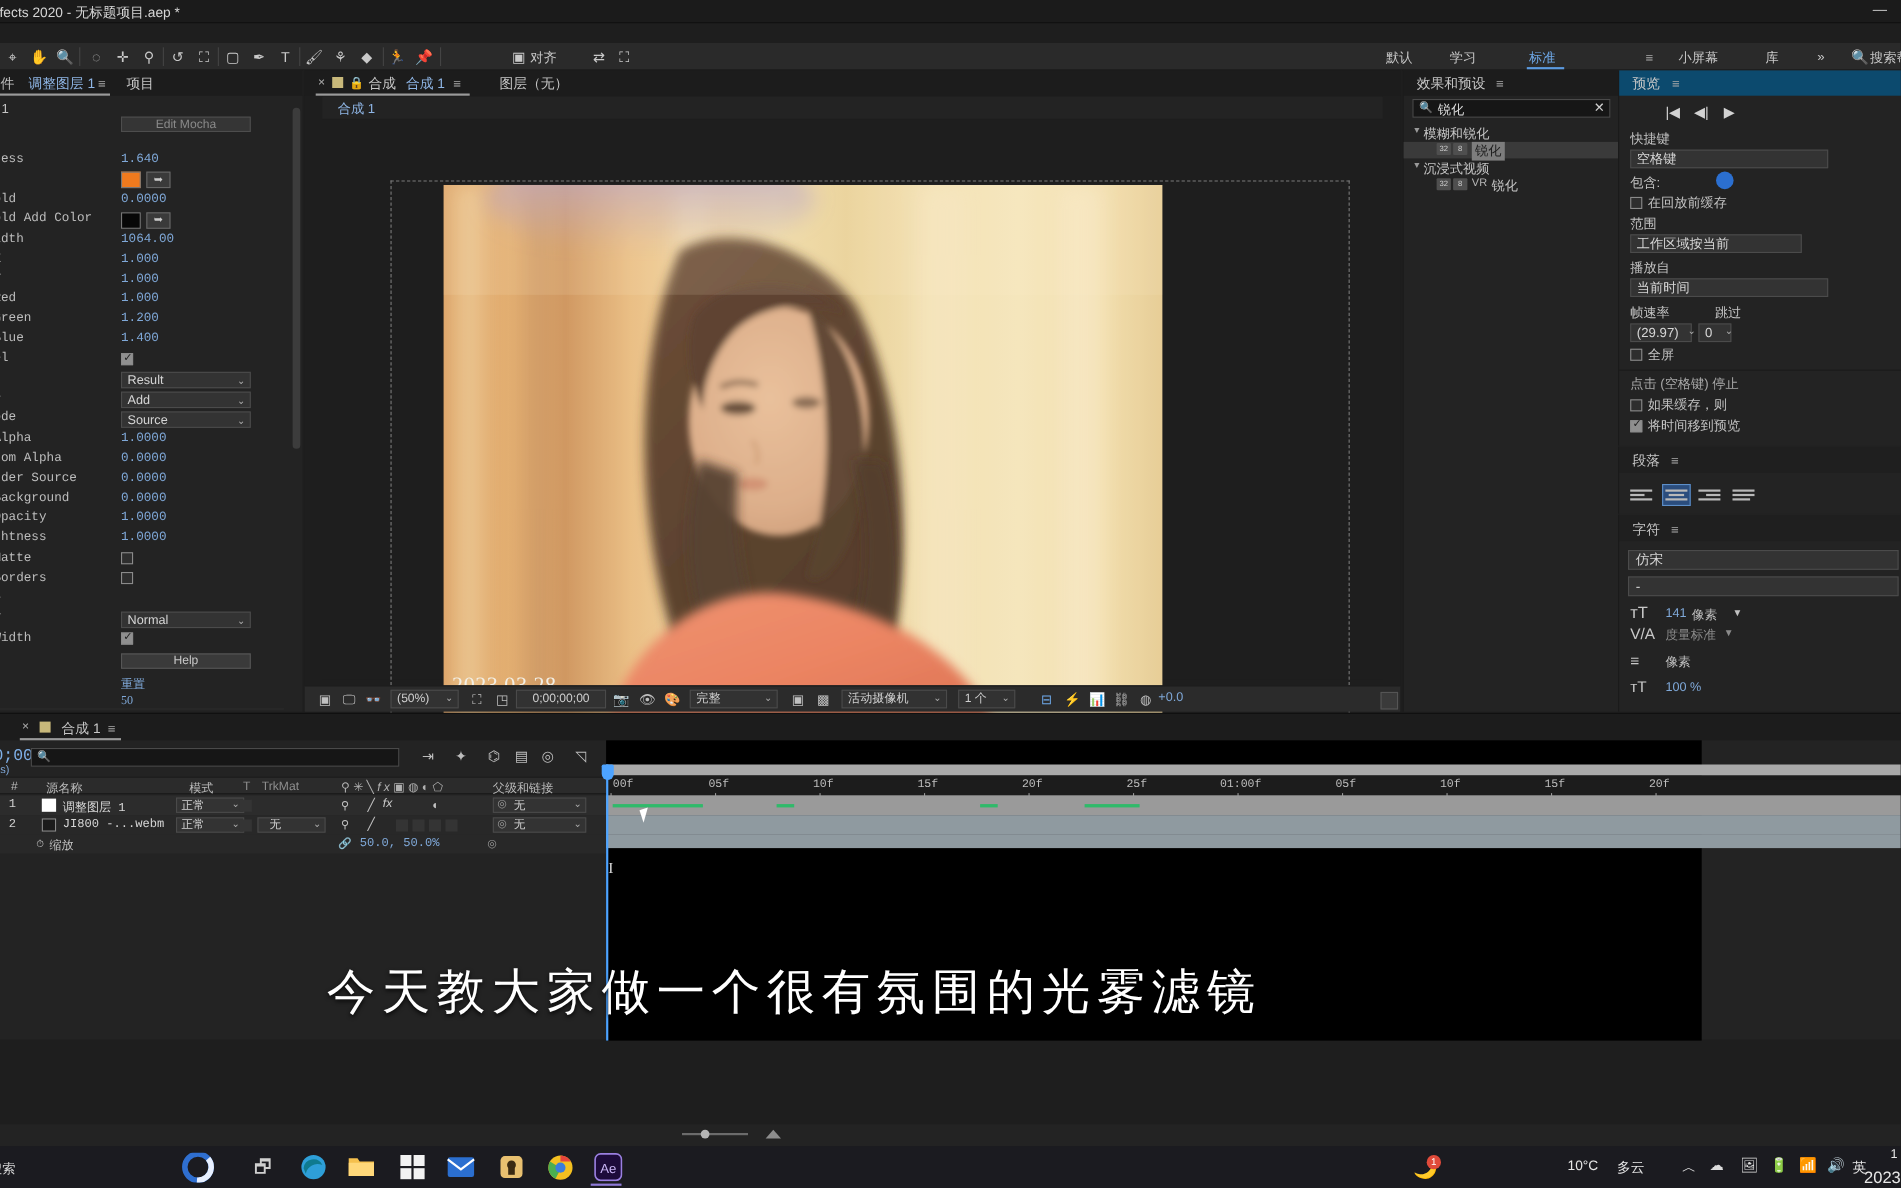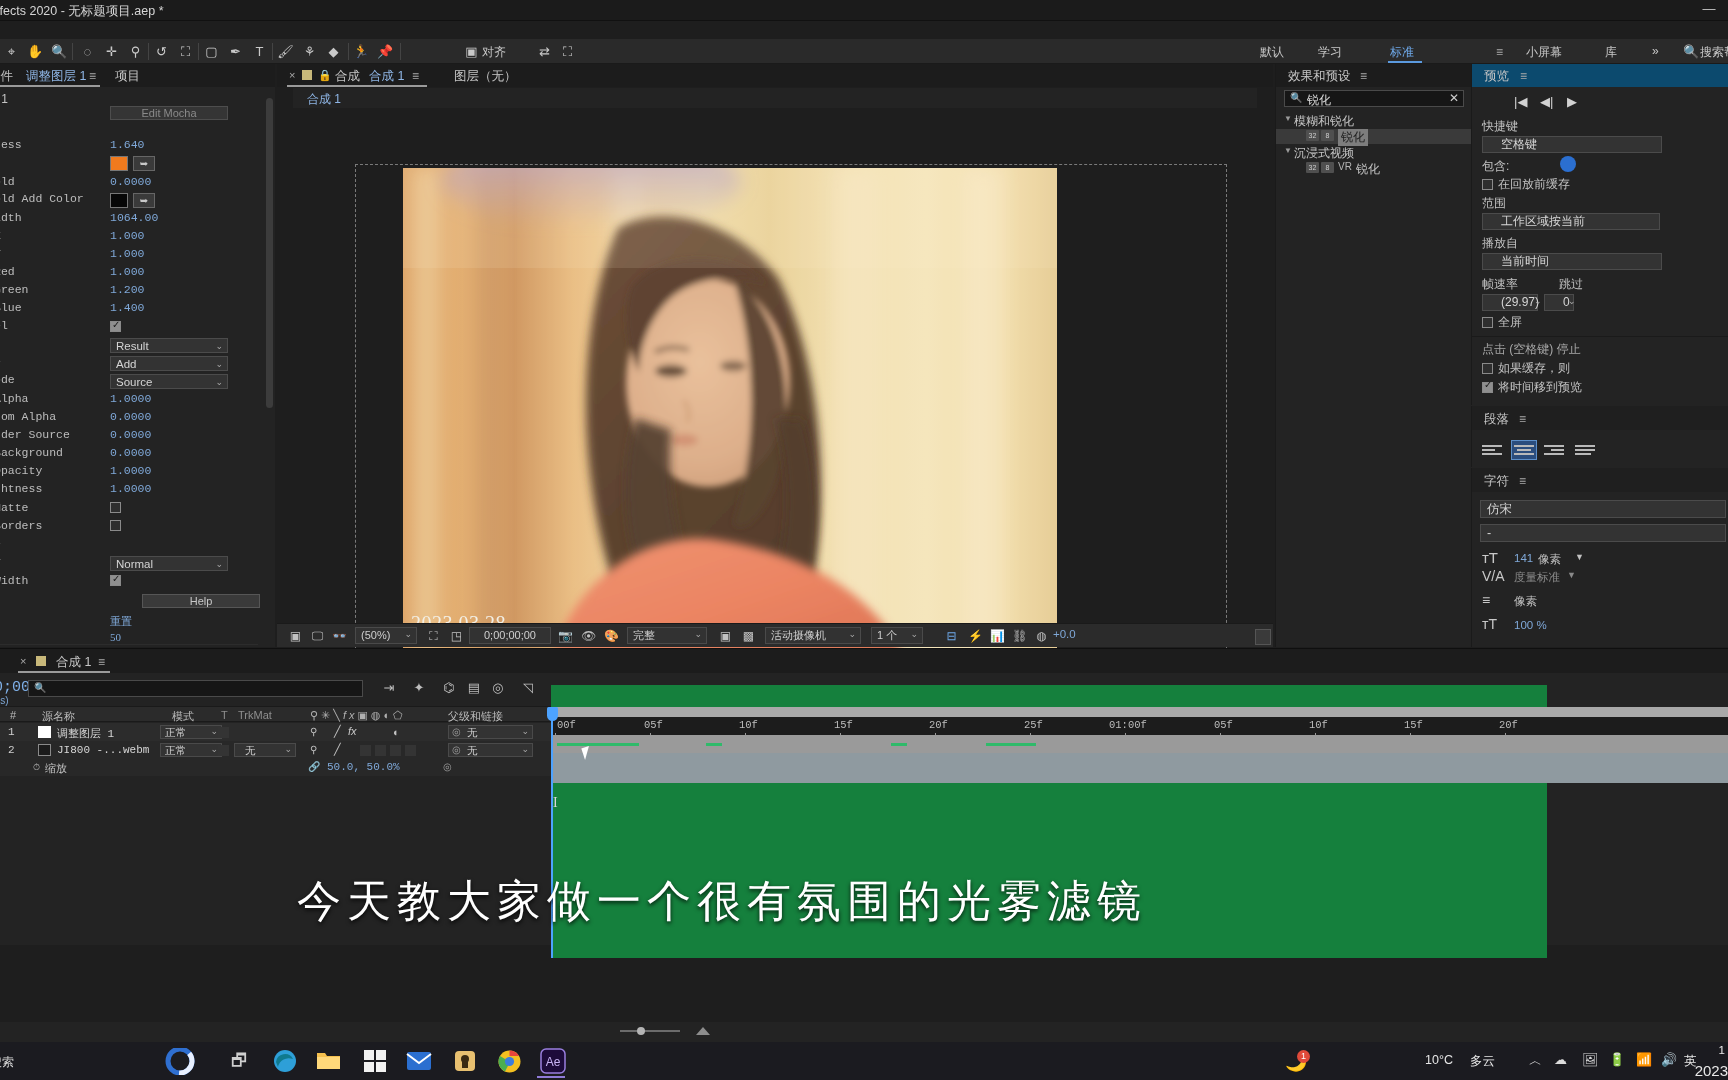--- a/index.html
+++ b/index.html
@@ -102,21 +102,21 @@
   .fprow.sel .enm{ background:#7d7d7d; color:#1d1d1d; padding:0 3px; }
 
   
   #rightcol{ position:absolute; left:1471px; top:64px; width:257px; height:583px; background:#232323;}
   #prevpanel{ position:absolute; left:0; top:0; width:257px; height:341px; background:#232323;
     border-left:1px solid #1a1a1a;}
   #prevtabbar{ position:absolute; left:0; top:0; width:257px; height:23px; background:#0c4a6e;}
   .pv-tr{ position:absolute; font-size:13px; color:#d2d2d2;}
   .pv-lbl{ position:absolute; font-size:12px; color:#c3c3c3; white-space:nowrap;}
   .pv-box{ position:absolute; height:17px; background:#333; border:1px solid #4b4b4b;
-    font-size:12px; color:#d6d6d6; line-height:15px; padding-left:18px; white-space:nowrap;}
+    font-size:12px; color:#d6d6d6; line-height:15px; padding-left:5px; white-space:nowrap;}
   .pv-chk{ position:absolute; width:11px; height:11px; border:1px solid #8a8a8a; background:#2e2e2e;}
   .pv-chk.on{ background:#8f8f8f;}
   .pv-chk.on:after{ content:"✓"; position:absolute; left:1px; top:-4px; font-size:10px; color:#1c1c1c;}
   .pv-sep{ position:absolute; left:0; width:257px; height:1px; background:#1a1a1a;}
   #parapanel{ position:absolute; left:0; top:342px; width:257px; height:61px; background:#232323;
     border-left:1px solid #1a1a1a;}
   .align-btn{ position:absolute; top:34px; width:26px; height:20px; }
   .align-btn.sel{ background:#2b4d7d; border:1px solid #5d8fc9;}
   .align-line{ position:absolute; height:2px; background:#b9b9b9;}
   #charpanel{ position:absolute; left:0; top:404px; width:257px; height:179px; background:#232323;
@@ -159,21 +159,21 @@
   .lfx{ position:absolute; top:2px; font-size:11px; color:#c9c9c9; font-style:italic;}
   .lpar{ position:absolute; left:448px; top:2px; width:85px; height:14px; background:#333;
     border:1px solid #4a4a4a; font-size:10.5px; color:#d2d2d2; line-height:12px; padding-left:18px;}
   .lpar .pk{ position:absolute; left:3px; top:0px; font-size:10px; color:#9f9f9f;}
   .prow{ position:absolute; left:0; width:551px; height:17px; background:#282828;}
   .pname{ position:absolute; left:45px; top:2px; font-size:11px; color:#c2c2c2;}
   .pval{ position:absolute; left:327px; top:2px; font-size:11px; color:#7fa8d8;
     font-family:"Liberation Mono", monospace;}
 
   
-  #rulerzone{ position:absolute; left:551px; top:36px; width:996px; height:273px; background:#15803d;}
+  #rulerzone{ position:absolute; left:551px; top:24px; width:996px; height:273px; background:#000000;}
   #ruler{ position:absolute; left:0; top:32px; width:1177px; height:22px; background:#1c1c1c;}
   .tick{ position:absolute; bottom:0; width:1px; height:6px; background:#9a9a9a;}
   .tlbl{ position:absolute; top:2px; font-size:10.5px; color:#bdbdbd;
     font-family:"Liberation Mono", monospace; white-space:nowrap;}
   .trk{ position:absolute; left:0; width:1177px; height:18px; }
   .trk.a{ background:#9a9a9a;} .trk.b{ background:#8f9aa0;}
   .kfbar{ position:absolute; height:3px; background:#2fba6a;}
   #cti{ position:absolute; top:22px; width:2px; height:251px; background:#4da3ff;}
   #ctihead{ position:absolute; top:22px; width:11px; height:14px; background:#4da3ff;
     border-radius:2px 2px 7px 7px;}
@@ -372,21 +372,21 @@
       <span class="fxlabel">y</span>
       <span class="combo" style="top:1px;">
         <span>Normal</span>
         <span class="cv">⌄</span>
       </span>
     </div>
     <div class="fxrow" style="top:510px;">
       <span class="fxlabel">Width</span>
       <span class="chk on" style="top:1px;"></span>
     </div>
-    <div class="fxrow" style="top:530px;margin-left:32px;">
+    <div class="fxrow" style="top:530px;">
       <span class="helpbtn">Help</span>
     </div>
     <div class="fxrow" style="top:550px;">
       <span class="bluelink">重置</span>
     </div>
     <div class="fxrow" style="top:567px;">
       <span class="bluelink">50</span>
     </div>
     <div class="fxscroll"></div>
     <div class="fxdiv" style="top:580px;"></div>
@@ -589,21 +589,21 @@
       <div class="pv-tr" style="left:42px; top:30px;">|◀</div>
       <div class="pv-tr" style="left:68px; top:30px;">◀|</div>
       <div class="pv-tr" style="left:95px; top:30px;">▶</div>
       <div class="pv-lbl" style="left:10px; top:54px;">快捷键</div>
       <div class="pv-box" style="left:10px; top:72px; width:180px;">空格键</div>
       <div class="pv-lbl" style="left:10px; top:94px;">包含:</div>
       <div style="position:absolute;left:88px;top:92px;width:16px;height:16px;border-radius:50%;background:#2b6fd0;"></div>
       <div class="pv-chk" style="left:10px; top:115px;"></div>
       <div class="pv-lbl" style="left:26px; top:112px;">在回放前缓存</div>
       <div class="pv-lbl" style="left:10px; top:131px;">范围</div>
-      <div class="pv-box" style="left:10px; top:149px; width:178px;">工作区域按当前</div>
+      <div class="pv-box" style="left:10px; top:149px; width:156px;">工作区域按当前</div>
       <div class="pv-lbl" style="left:10px; top:171px;">播放自</div>
       <div class="pv-box" style="left:10px; top:189px; width:180px;">当前时间</div>
       <div class="pv-lbl" style="left:10px; top:212px;">帧速率</div>
       <div class="pv-lbl" style="left:87px; top:212px;">跳过</div>
       <div class="pv-box" style="left:10px; top:230px; width:56px;">
         <span>(29.97)</span>
       </div>
       <div style="position:absolute;left:62px;top:232px;color:#aaa;font-size:9px;">⌄</div>
       <div class="pv-box" style="left:72px; top:230px; width:30px;">
         <span>0</span>

